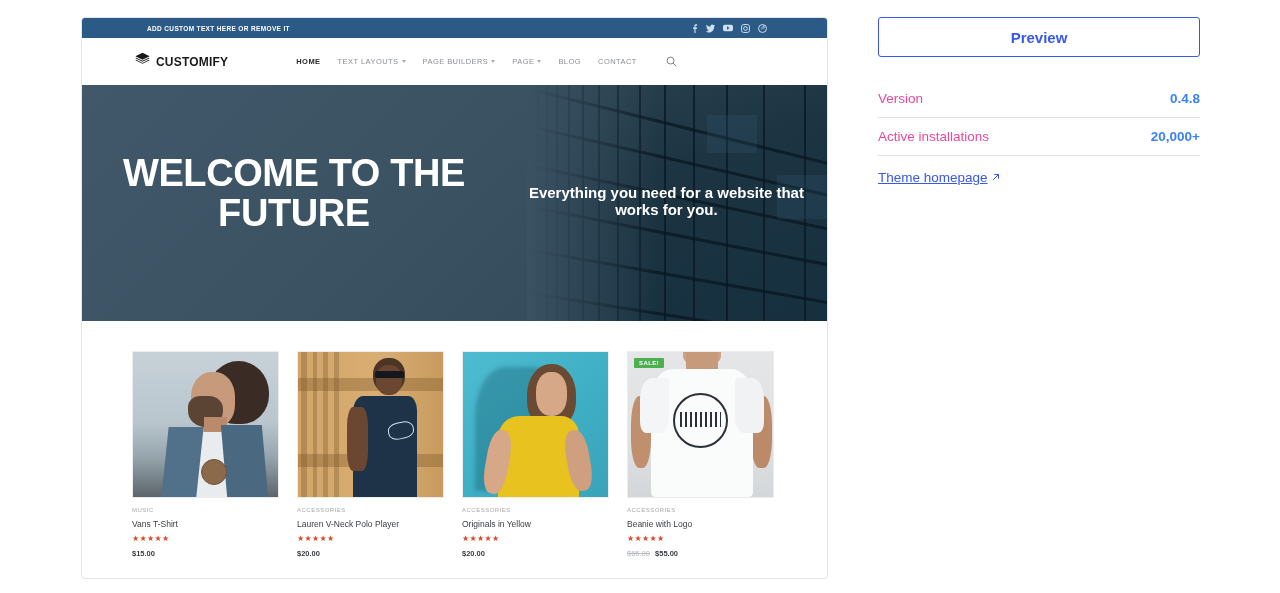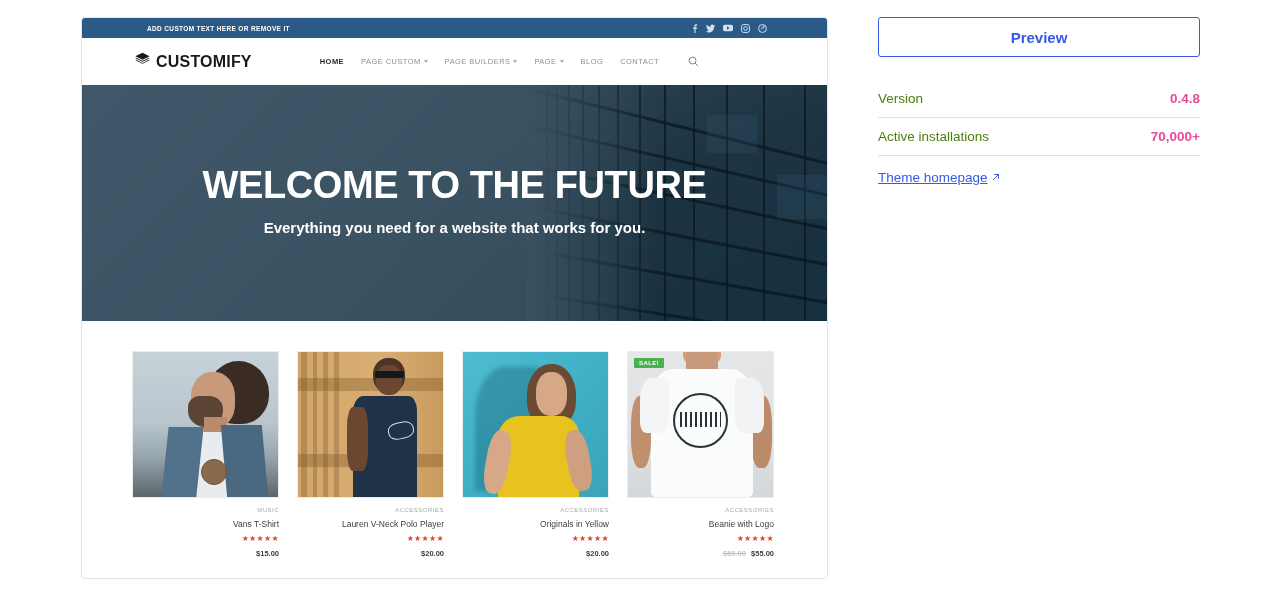--- a/index.html
+++ b/index.html
@@ -56,21 +56,21 @@
   .navbar {
     height: 47px;
     background: #ffffff;
     display: flex;
     align-items: center;
     padding: 0 20px 0 52px;
     position: relative;
   }
   .brand { display: flex; align-items: center; gap: 5px; }
   .brand-text {
-    font-size: 16px;
+    font-size: 12px;
     font-weight: bold;
     letter-spacing: 0.2px;
     color: #1a1a1a;
   }
   .menu {
     display: flex;
     align-items: center;
     gap: 17px;
     margin-left: 24px;
   }
@@ -155,21 +155,21 @@
   }
   .hero-fade {
     position: absolute;
     left: 445px; top: 0; width: 130px; height: 100%;
     background: linear-gradient(to right, #3b5263 0%, rgba(59,82,99,0.55) 45%, rgba(59,82,99,0) 100%);
   }
   .hero-content {
     position: absolute;
     left: 0; right: 0; top: 0; bottom: 0;
     display: flex;
-    flex-direction: column;
+    flex-direction: row;
     align-items: center;
     justify-content: center;
     padding-bottom: 4px;
   }
   .hero-title {
     color: #ffffff;
     font-size: 38px;
     font-weight: bold;
     letter-spacing: -0.4px;
     line-height: 1.05;
@@ -182,21 +182,20 @@
     font-weight: bold;
     text-align: center;
   }
 
   
   .products {
     background: #ffffff;
     padding: 30px 50px 0 50px;
     display: flex;
     gap: 18px;
-    text-align: right;
   }
   .product { width: 147px; }
   .product-img {
     position: relative;
     width: 147px; height: 147px;
     overflow: hidden;
     border: 1px solid #ececec;
   }
   .sale-badge {
     position: absolute;
@@ -310,22 +309,22 @@
   }
   .meta-list { margin-top: 23px; }
   .meta-row {
     display: flex;
     justify-content: space-between;
     align-items: center;
     padding: 11px 0;
     border-bottom: 1px solid #e0e0e0;
     font-size: 13.5px;
   }
-  .meta-label { color: #4d7c0f; }
-  .meta-value { color: #ec4899; font-weight: bold; }
+  .meta-label { color: #ec4899; }
+  .meta-value { color: #3b82f6; font-weight: bold; }
   .homepage-link {
     display: inline-flex;
     align-items: center;
     gap: 3px;
     margin-top: 14px;
     font-size: 13.5px;
     color: #3858e9;
     text-decoration: underline;
     cursor: pointer;
   }
@@ -381,21 +380,21 @@
           </svg>
         </span>
         <span class="brand-text">CUSTOMIFY</span>
       </div>
 
       <div class="menu">
         <span class="menu-item active">
           <span>HOME</span>
         </span>
         <span class="menu-item">
-          <span>PAGE CUSTOM</span>
+          <span>TEXT LAYOUTS</span>
           <i class="caret"></i>
         </span>
         <span class="menu-item">
           <span>PAGE BUILDERS</span>
           <i class="caret"></i>
         </span>
         <span class="menu-item">
           <span>PAGE</span>
           <i class="caret"></i>
         </span>
@@ -550,21 +549,21 @@
       <button class="btn btn-preview">Preview</button>
     </div>
 
     <div class="meta-list">
       <div class="meta-row">
         <span class="meta-label">Version</span>
         <span class="meta-value">0.4.8</span>
       </div>
       <div class="meta-row">
         <span class="meta-label">Active installations</span>
-        <span class="meta-value">70,000+</span>
+        <span class="meta-value">20,000+</span>
       </div>
     </div>
 
     <a class="homepage-link">
       <span>Theme homepage</span>
       <span>
         <svg width="10" height="10" viewBox="0 0 12 12">
           <path d="M3 9L9 3M9 3H4.4M9 3v4.6" fill="none" stroke="#3858e9" stroke-width="1.2" stroke-linecap="round" stroke-linejoin="round"></path>
         </svg>
       </span>

